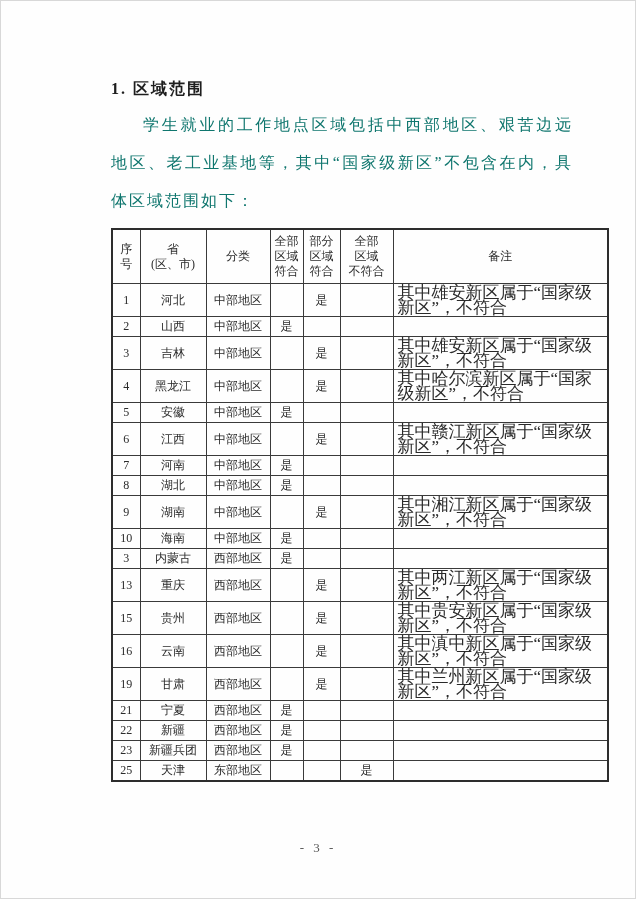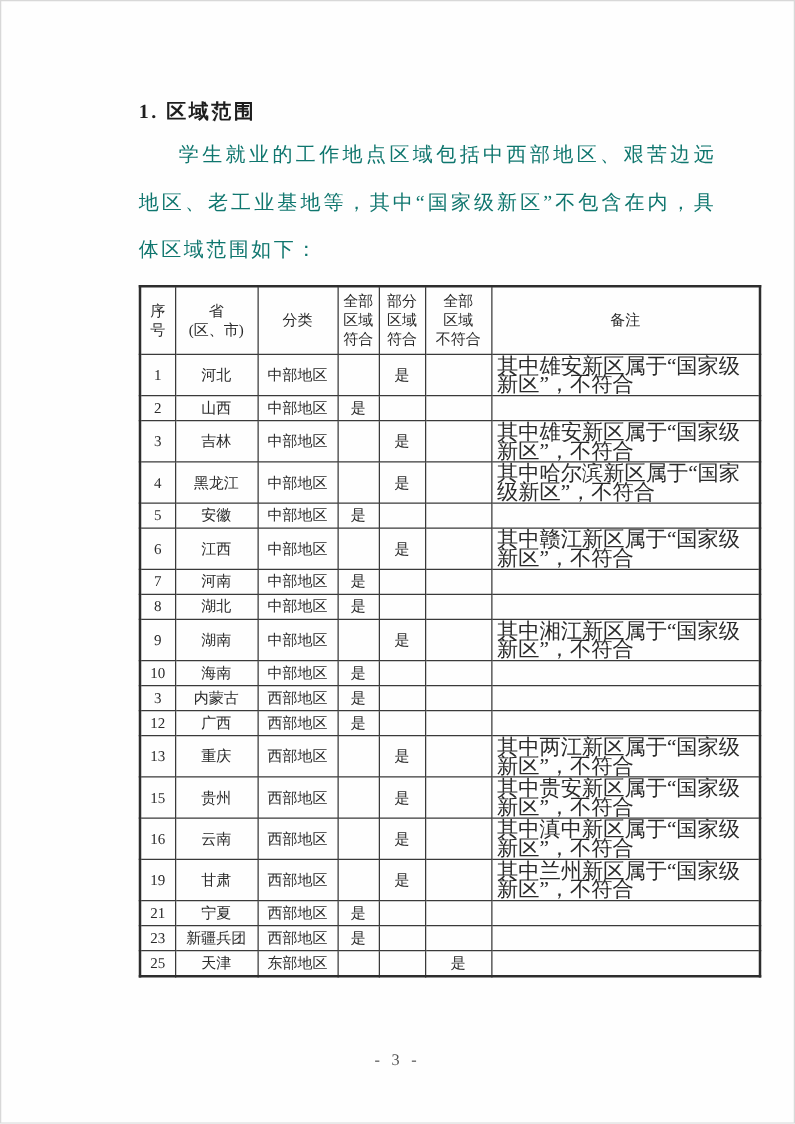--- a/index.html
+++ b/index.html
@@ -207,29 +207,20 @@
           <tr>
             <td>3</td>
             <td>内蒙古</td>
             <td>西部地区</td>
             <td>是</td>
             <td></td>
             <td></td>
             <td class="remark"></td>
           </tr>
           <tr>
-            <td>12</td>
-            <td>广西</td>
-            <td>西部地区</td>
-            <td>是</td>
-            <td></td>
-            <td></td>
-            <td class="remark"></td>
-          </tr>
-          <tr>
             <td>13</td>
             <td>重庆</td>
             <td>西部地区</td>
             <td></td>
             <td>是</td>
             <td></td>
             <td class="remark">其中两江新区属于“国家级新区”，不符合</td>
           </tr>
           <tr>
             <td>15</td>
@@ -254,20 +245,29 @@
             <td>甘肃</td>
             <td>西部地区</td>
             <td></td>
             <td>是</td>
             <td></td>
             <td class="remark">其中兰州新区属于“国家级新区”，不符合</td>
           </tr>
           <tr>
             <td>21</td>
             <td>宁夏</td>
+            <td>西部地区</td>
+            <td>是</td>
+            <td></td>
+            <td></td>
+            <td class="remark"></td>
+          </tr>
+          <tr>
+            <td>22</td>
+            <td>新疆</td>
             <td>西部地区</td>
             <td>是</td>
             <td></td>
             <td></td>
             <td class="remark"></td>
           </tr>
           <tr>
             <td>23</td>
             <td>新疆兵团</td>
             <td>西部地区</td>

